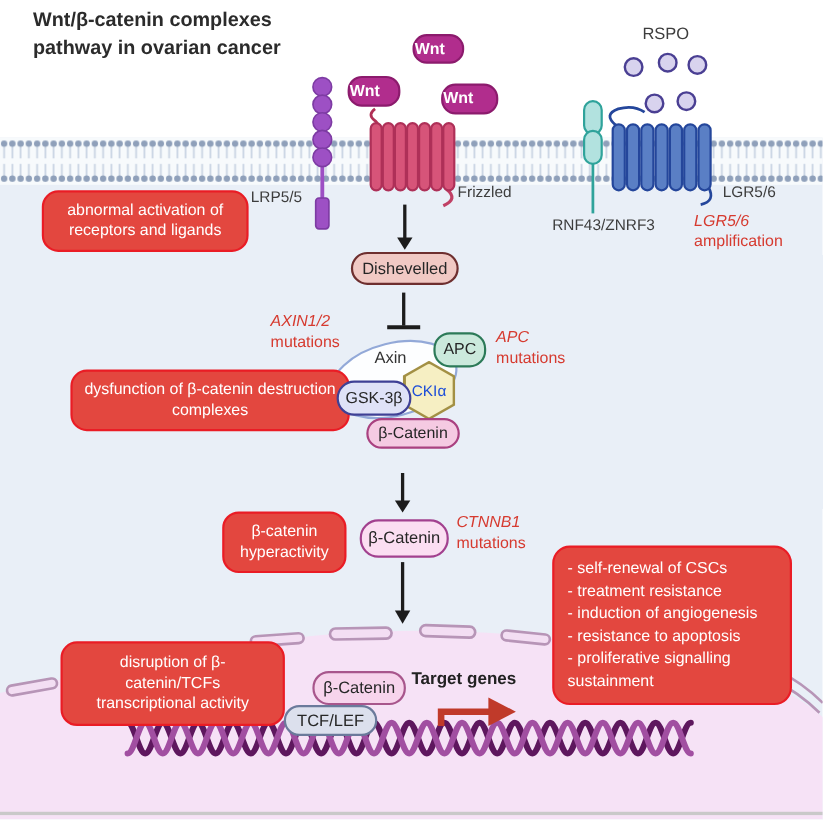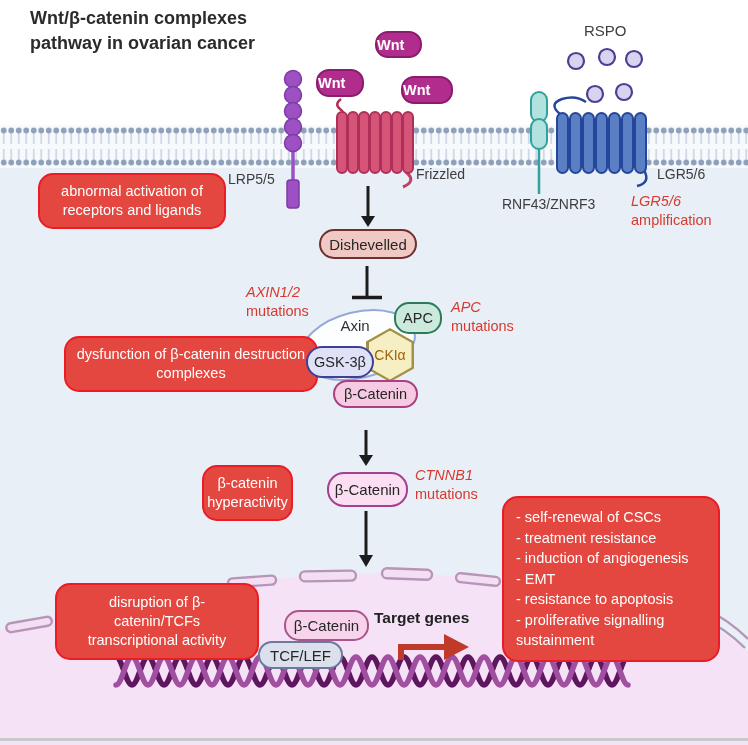--- a/index.html
+++ b/index.html
@@ -22,21 +22,21 @@
   .callout.list { display:block; text-align:left; padding:9px 12px; }
   .callout.list div { line-height:1.42; font-size:14.5px; }
   .annot { color:#d63a2f; font-size:14.5px; line-height:1.3; }
   .annot span { display:block; }
   .annot .gene { font-style:italic; }
   .hex-outer { clip-path:polygon(50% 0,100% 25%,100% 75%,50% 100%,0 75%,0 25%);
                background:#a39044; display:flex; align-items:center; justify-content:center; }
   .hex-inner { clip-path:polygon(50% 0,100% 25%,100% 75%,50% 100%,0 75%,0 25%);
                background:#f6efc3; width:calc(100% - 5px); height:calc(100% - 5px);
                display:flex; align-items:center; justify-content:center;
-               font-size:14px; color:#a16207; }
+               font-size:14px; color:#1d4ed8; }
   .tgt { font-size:15.5px; font-weight:bold; color:#222; white-space:nowrap; }
 </style>
 </head>
 <body>
 
 <div class="canvas">
 
   <svg class="layer" width="748" height="745" viewBox="0 0 748 745">
     <defs>
       <pattern id="mem" x="0" y="125" width="7.5" height="43" patternUnits="userSpaceOnUse">
@@ -180,27 +180,26 @@
     <span class="gene">APC</span>
     <span>mutations</span>
   </div>
   <div class="abs annot" style="left:415px;top:466px;">
     <span class="gene">CTNNB1</span>
     <span>mutations</span>
   </div>
 
   <div class="abs callout" style="left:38px;top:173px;width:188px;">abnormal activation of receptors and ligands</div>
   <div class="abs callout" style="left:64px;top:336px;width:254px;">dysfunction of β-catenin destruction complexes</div>
-  <div class="abs callout" style="left:202px;top:465px;width:91px;">β-catenin hyperactivity</div>
+  <div class="abs callout" style="left:202px;top:465px;width:113px;">β-catenin hyperactivity</div>
   <div class="abs callout" style="left:55px;top:583px;width:204px;padding:8px 26px;">disruption of β-catenin/TCFs transcriptional activity</div>
   <div class="abs callout list" style="left:502px;top:496px;width:218px;border-radius:16px;">
     <div>- self-renewal of CSCs</div>
     <div>- treatment resistance</div>
     <div>- induction of angiogenesis</div>
-    <div>- EMT</div>
     <div>- resistance to apoptosis</div>
     <div>- proliferative signalling sustainment</div>
   </div>
 
   <div class="abs pill" style="left:319px;top:229px;width:98px;height:30px;background:#f1c9c4;border:2.5px solid #6e2f2f;border-radius:15px;font-size:15px;">Dishevelled</div>
 
   <div class="abs pill" style="left:329px;top:317px;width:52px;font-size:15px;color:#333;">Axin</div>
   <div class="abs pill" style="left:394px;top:302px;width:48px;height:32px;background:#cbe9dc;border:2.5px solid #2c7a58;border-radius:15px;">APC</div>
   <div class="abs hex-outer" style="left:366px;top:328px;width:48px;height:54px;">
     <div class="hex-inner">CKIα</div>

